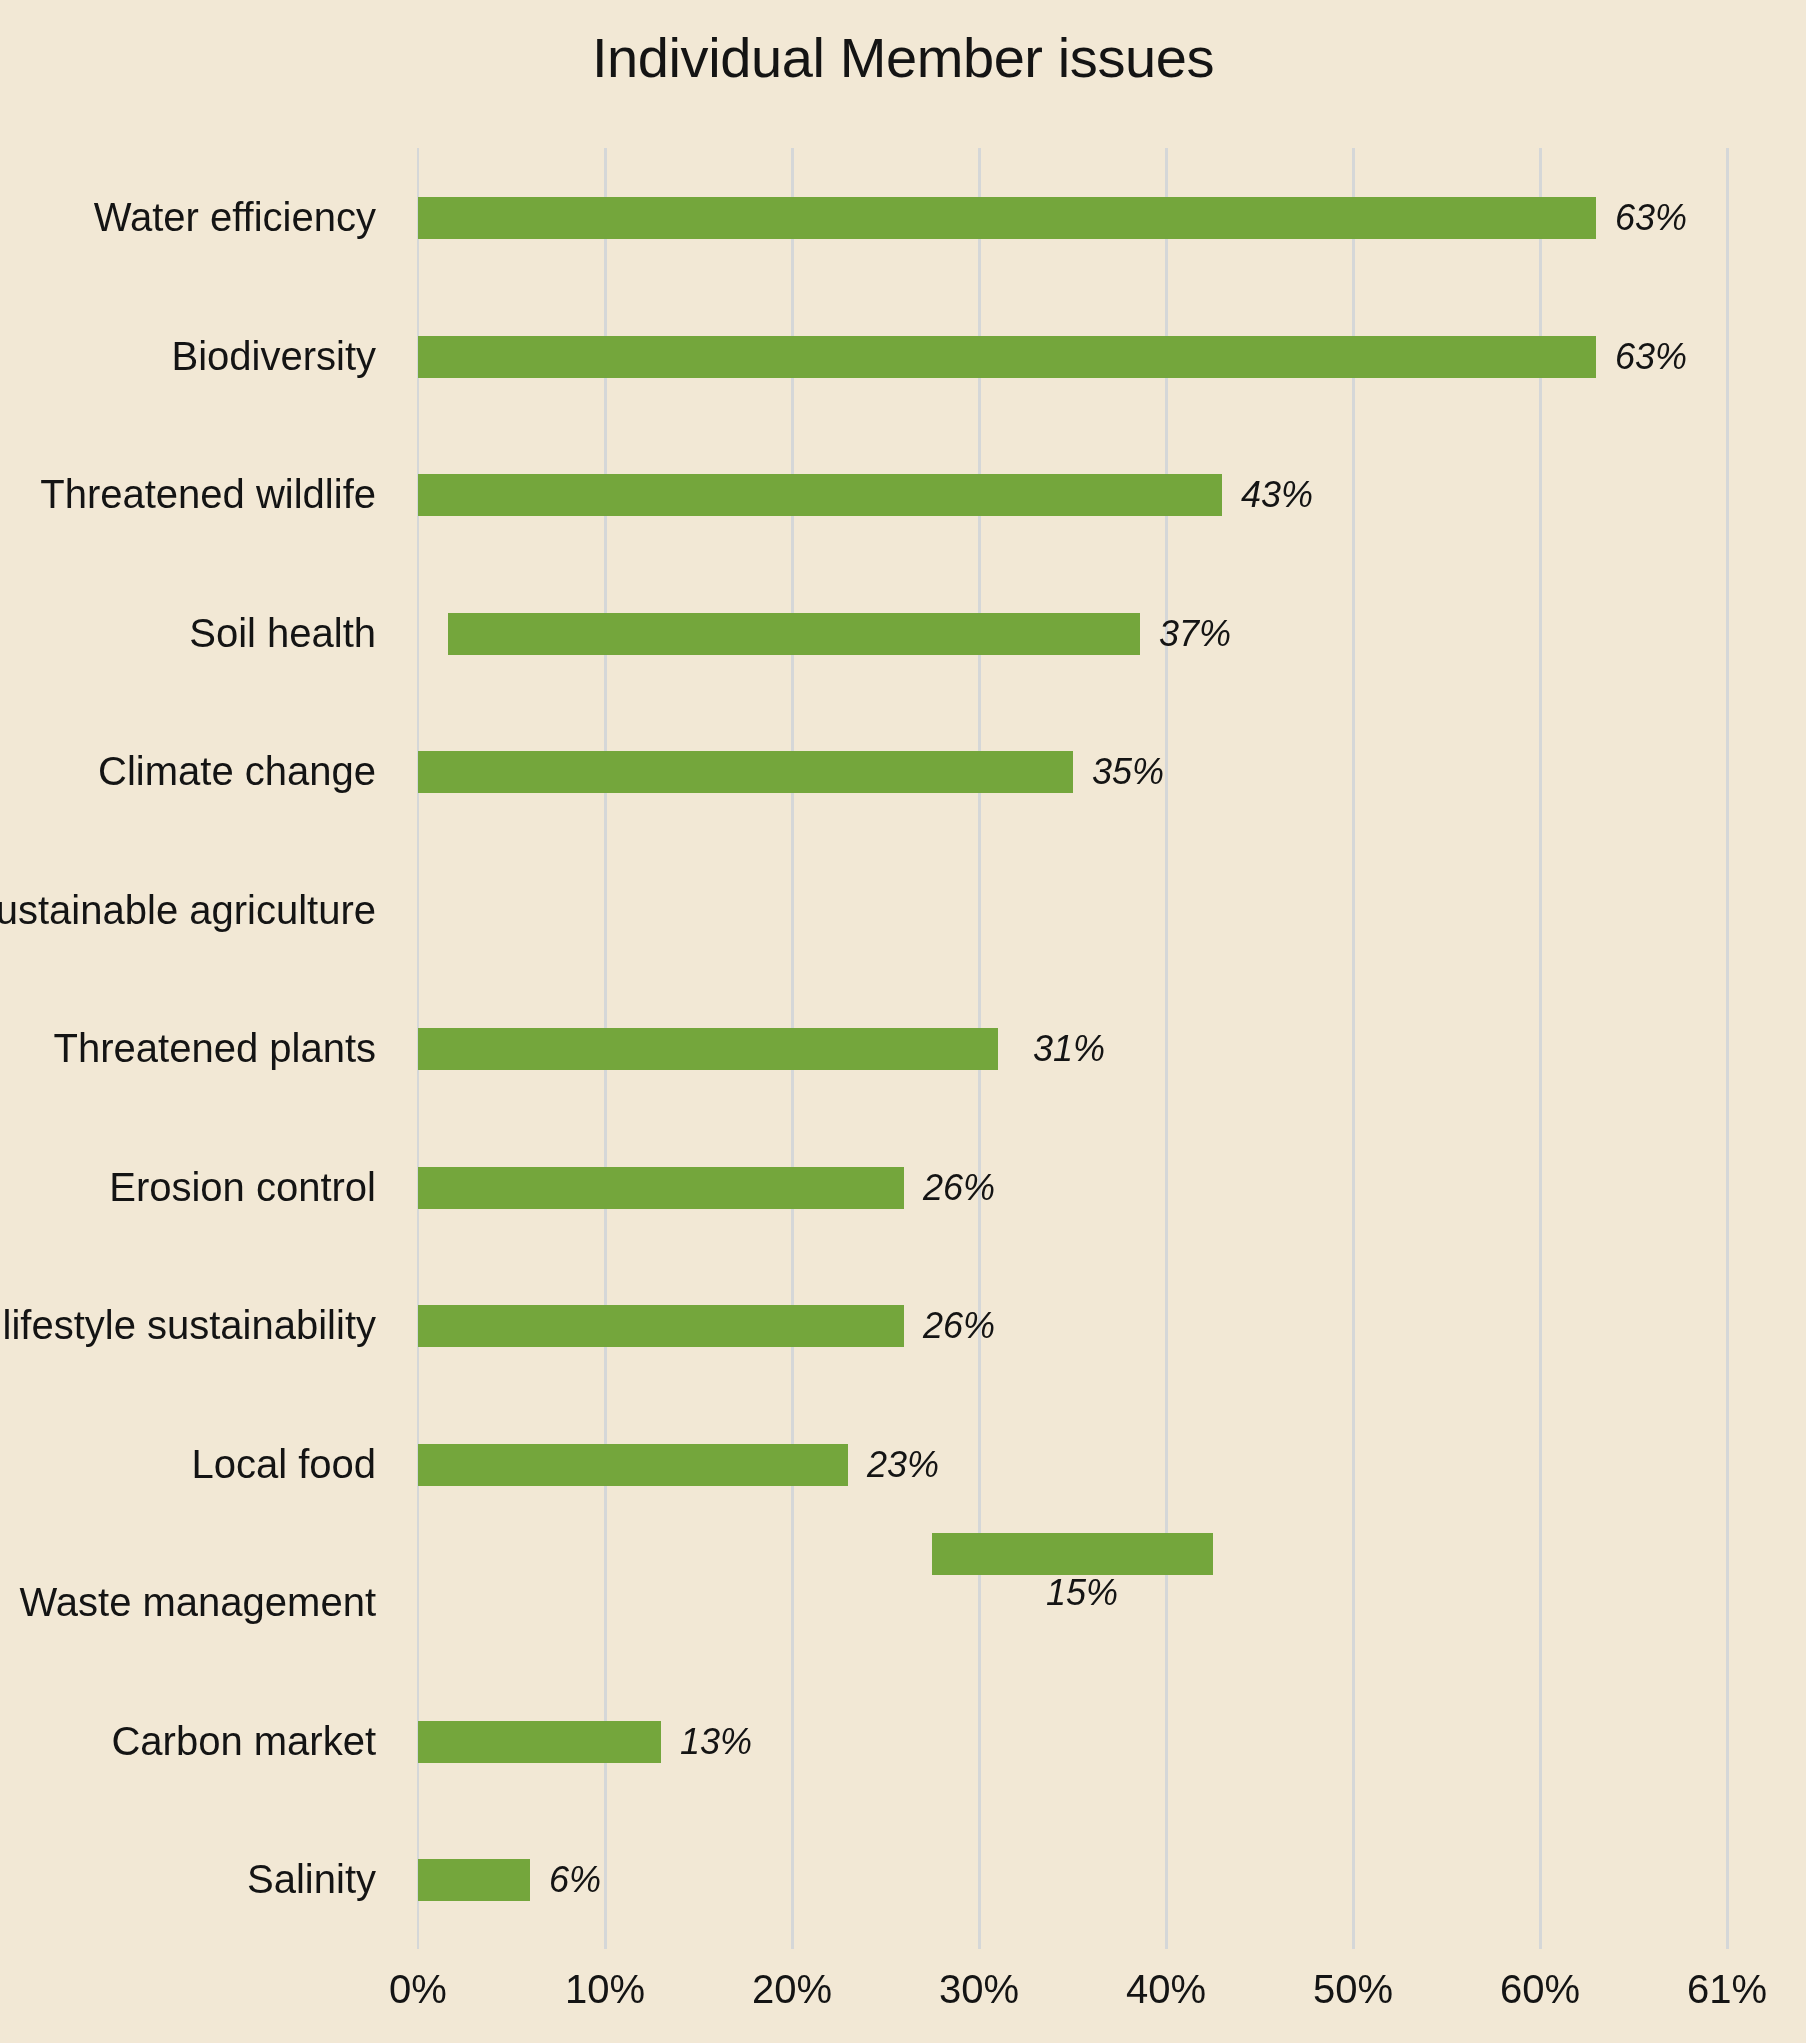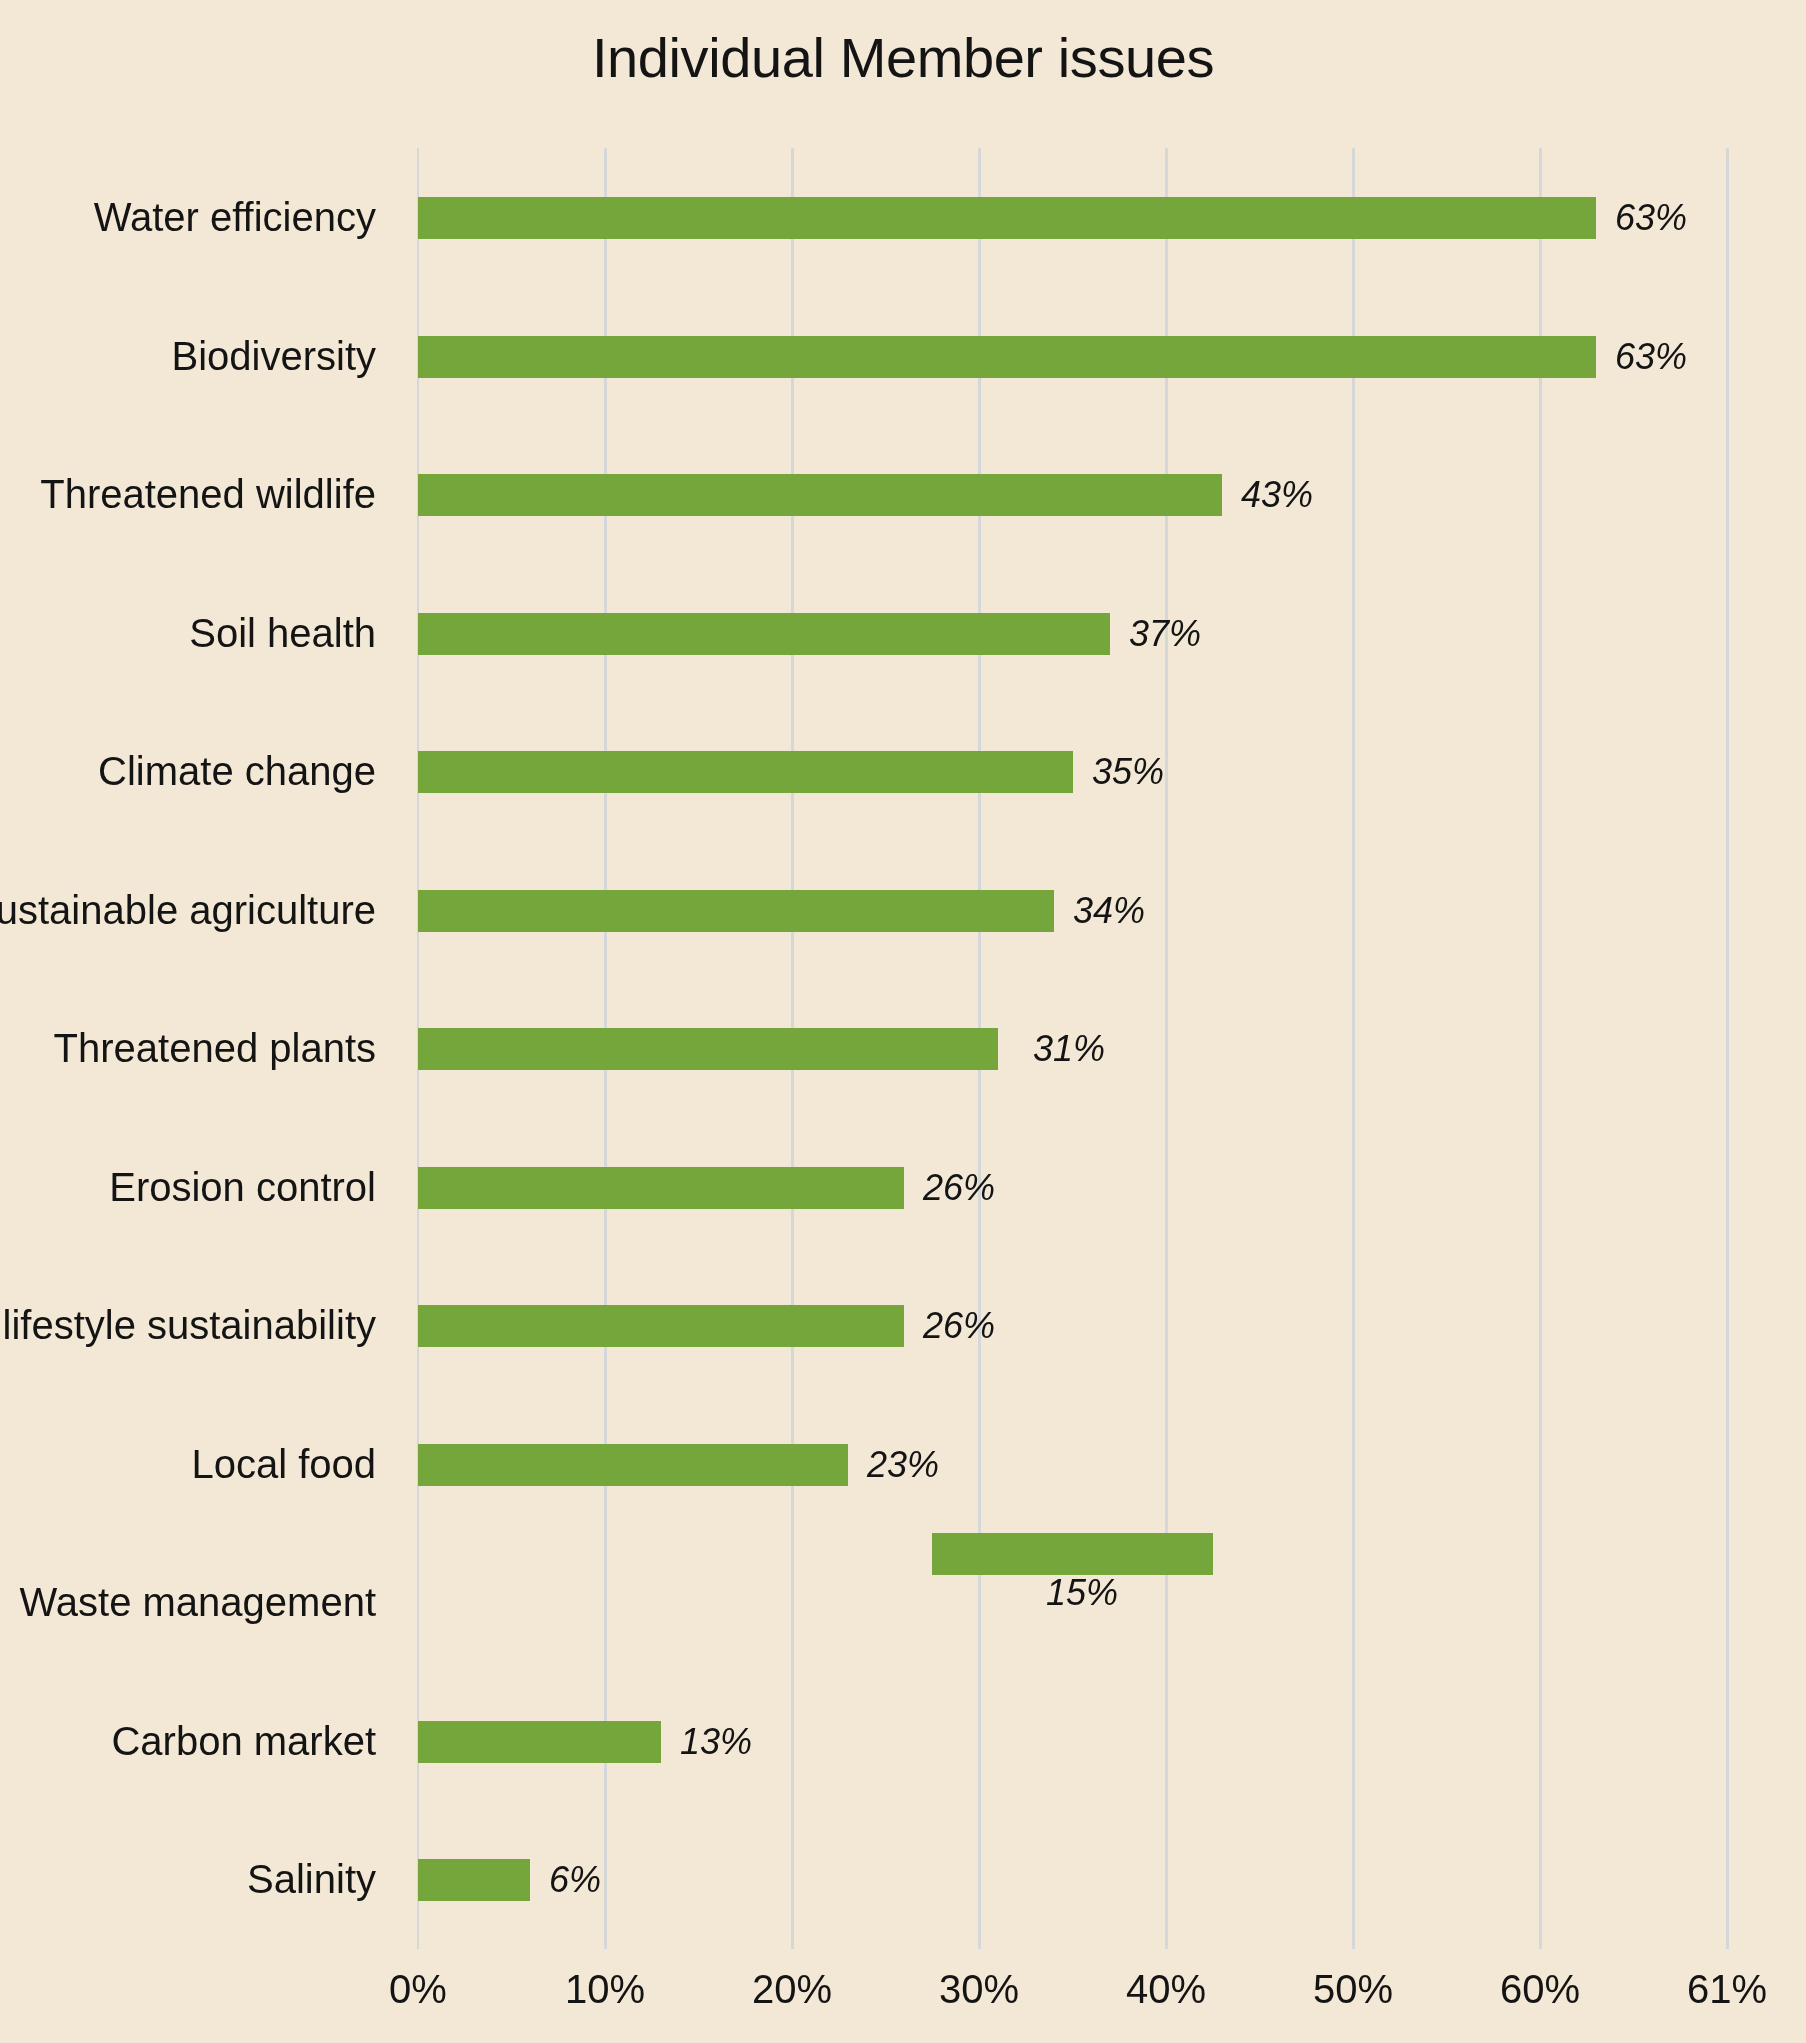--- a/index.html
+++ b/index.html
@@ -166,31 +166,27 @@
           <div class="bar-value">63%</div>
         </div>
         <div class="row" style="top: 139px; height: 139px;">
           <div class="bar" style="width: 1178px; background: rgb(116, 166, 60);"></div>
           <div class="bar-value">63%</div>
         </div>
         <div class="row" style="top: 277px; height: 139px;">
           <div class="bar" style="width: 804px; background: rgb(116, 166, 60);"></div>
           <div class="bar-value">43%</div>
         </div>
-        <div class="row" style="top: 416px; height: 139px;">
+        <div class="row" style="top: 416px; height: 139px; margin-left: 30px;">
           <div class="bar" style="width: 692px; background: rgb(116, 166, 60);"></div>
           <div class="bar-value">37%</div>
         </div>
         <div class="row" style="top: 554px; height: 139px;">
           <div class="bar" style="width: 655px; background: rgb(116, 166, 60);"></div>
           <div class="bar-value">35%</div>
-        </div>
-        <div class="row" style="top: 693px; height: 139px;">
-          <div class="bar" style="width: 636px; background: rgb(116, 166, 60);"></div>
-          <div class="bar-value">34%</div>
         </div>
         <div class="row" style="top: 831px; height: 139px; gap: 16px;">
           <div class="bar" style="width: 580px; background: rgb(116, 166, 60);"></div>
           <div class="bar-value">31%</div>
         </div>
         <div class="row" style="top: 970px; height: 139px;">
           <div class="bar" style="width: 486px; background: rgb(116, 166, 60);"></div>
           <div class="bar-value">26%</div>
         </div>
         <div class="row" style="top: 1108px; height: 139px;">

